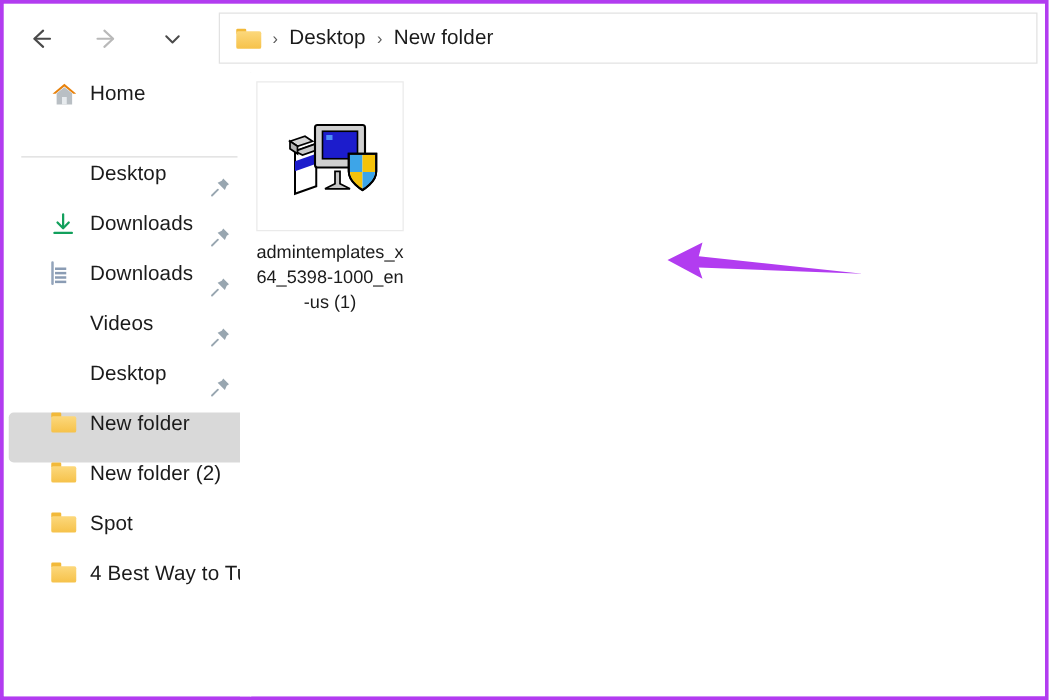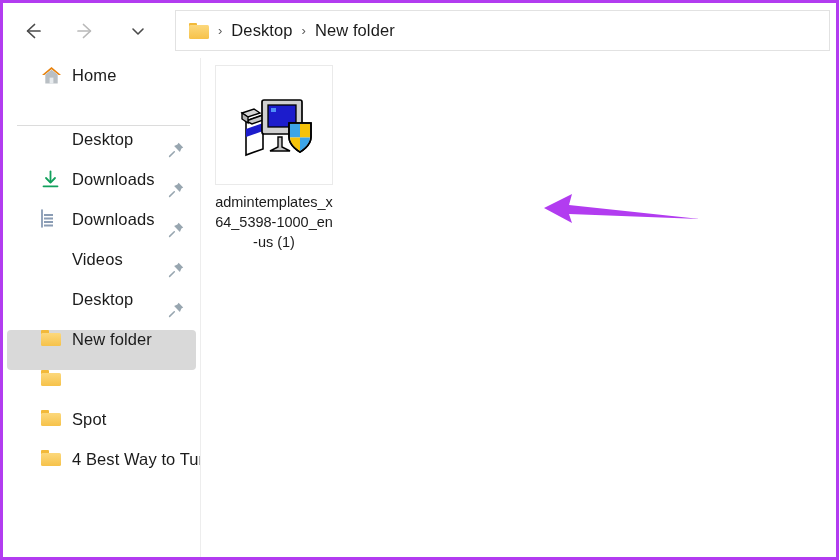--- a/index.html
+++ b/index.html
@@ -189,21 +189,21 @@
   .ic-folder .body {
     position: absolute; left: 0; top: 2.5px;
     width: 20px; height: 13.5px;
     background: linear-gradient(180deg,#fcd87c 0%,#f6c24a 100%);
     border-radius: 1.5px;
   }
 
   
   #content {
     position: absolute;
-    left: 199px; top: 55px;
+    left: 189px; top: 55px;
     width: 592px; height: 502px;
     background: #ffffff;
     overflow: hidden;
   }
   #file-item {
     position: absolute;
     left: 12px; top: 7px;
     width: 120px;
     display: flex;
     flex-direction: column;
@@ -358,20 +358,21 @@
         <span class="side-icon">
           <span class="ic-folder"><span class="tab"></span><span class="body"></span></span>
         </span>
         <span class="side-label">New folder</span>
       </div>
 
       <div class="side-row">
         <span class="side-icon">
           <span class="ic-folder"><span class="tab"></span><span class="body"></span></span>
         </span>
+        <span class="side-label">New folder (2)</span>
       </div>
 
       <div class="side-row">
         <span class="side-icon">
           <span class="ic-folder"><span class="tab"></span><span class="body"></span></span>
         </span>
         <span class="side-label">Spot</span>
       </div>
 
       <div class="side-row">

